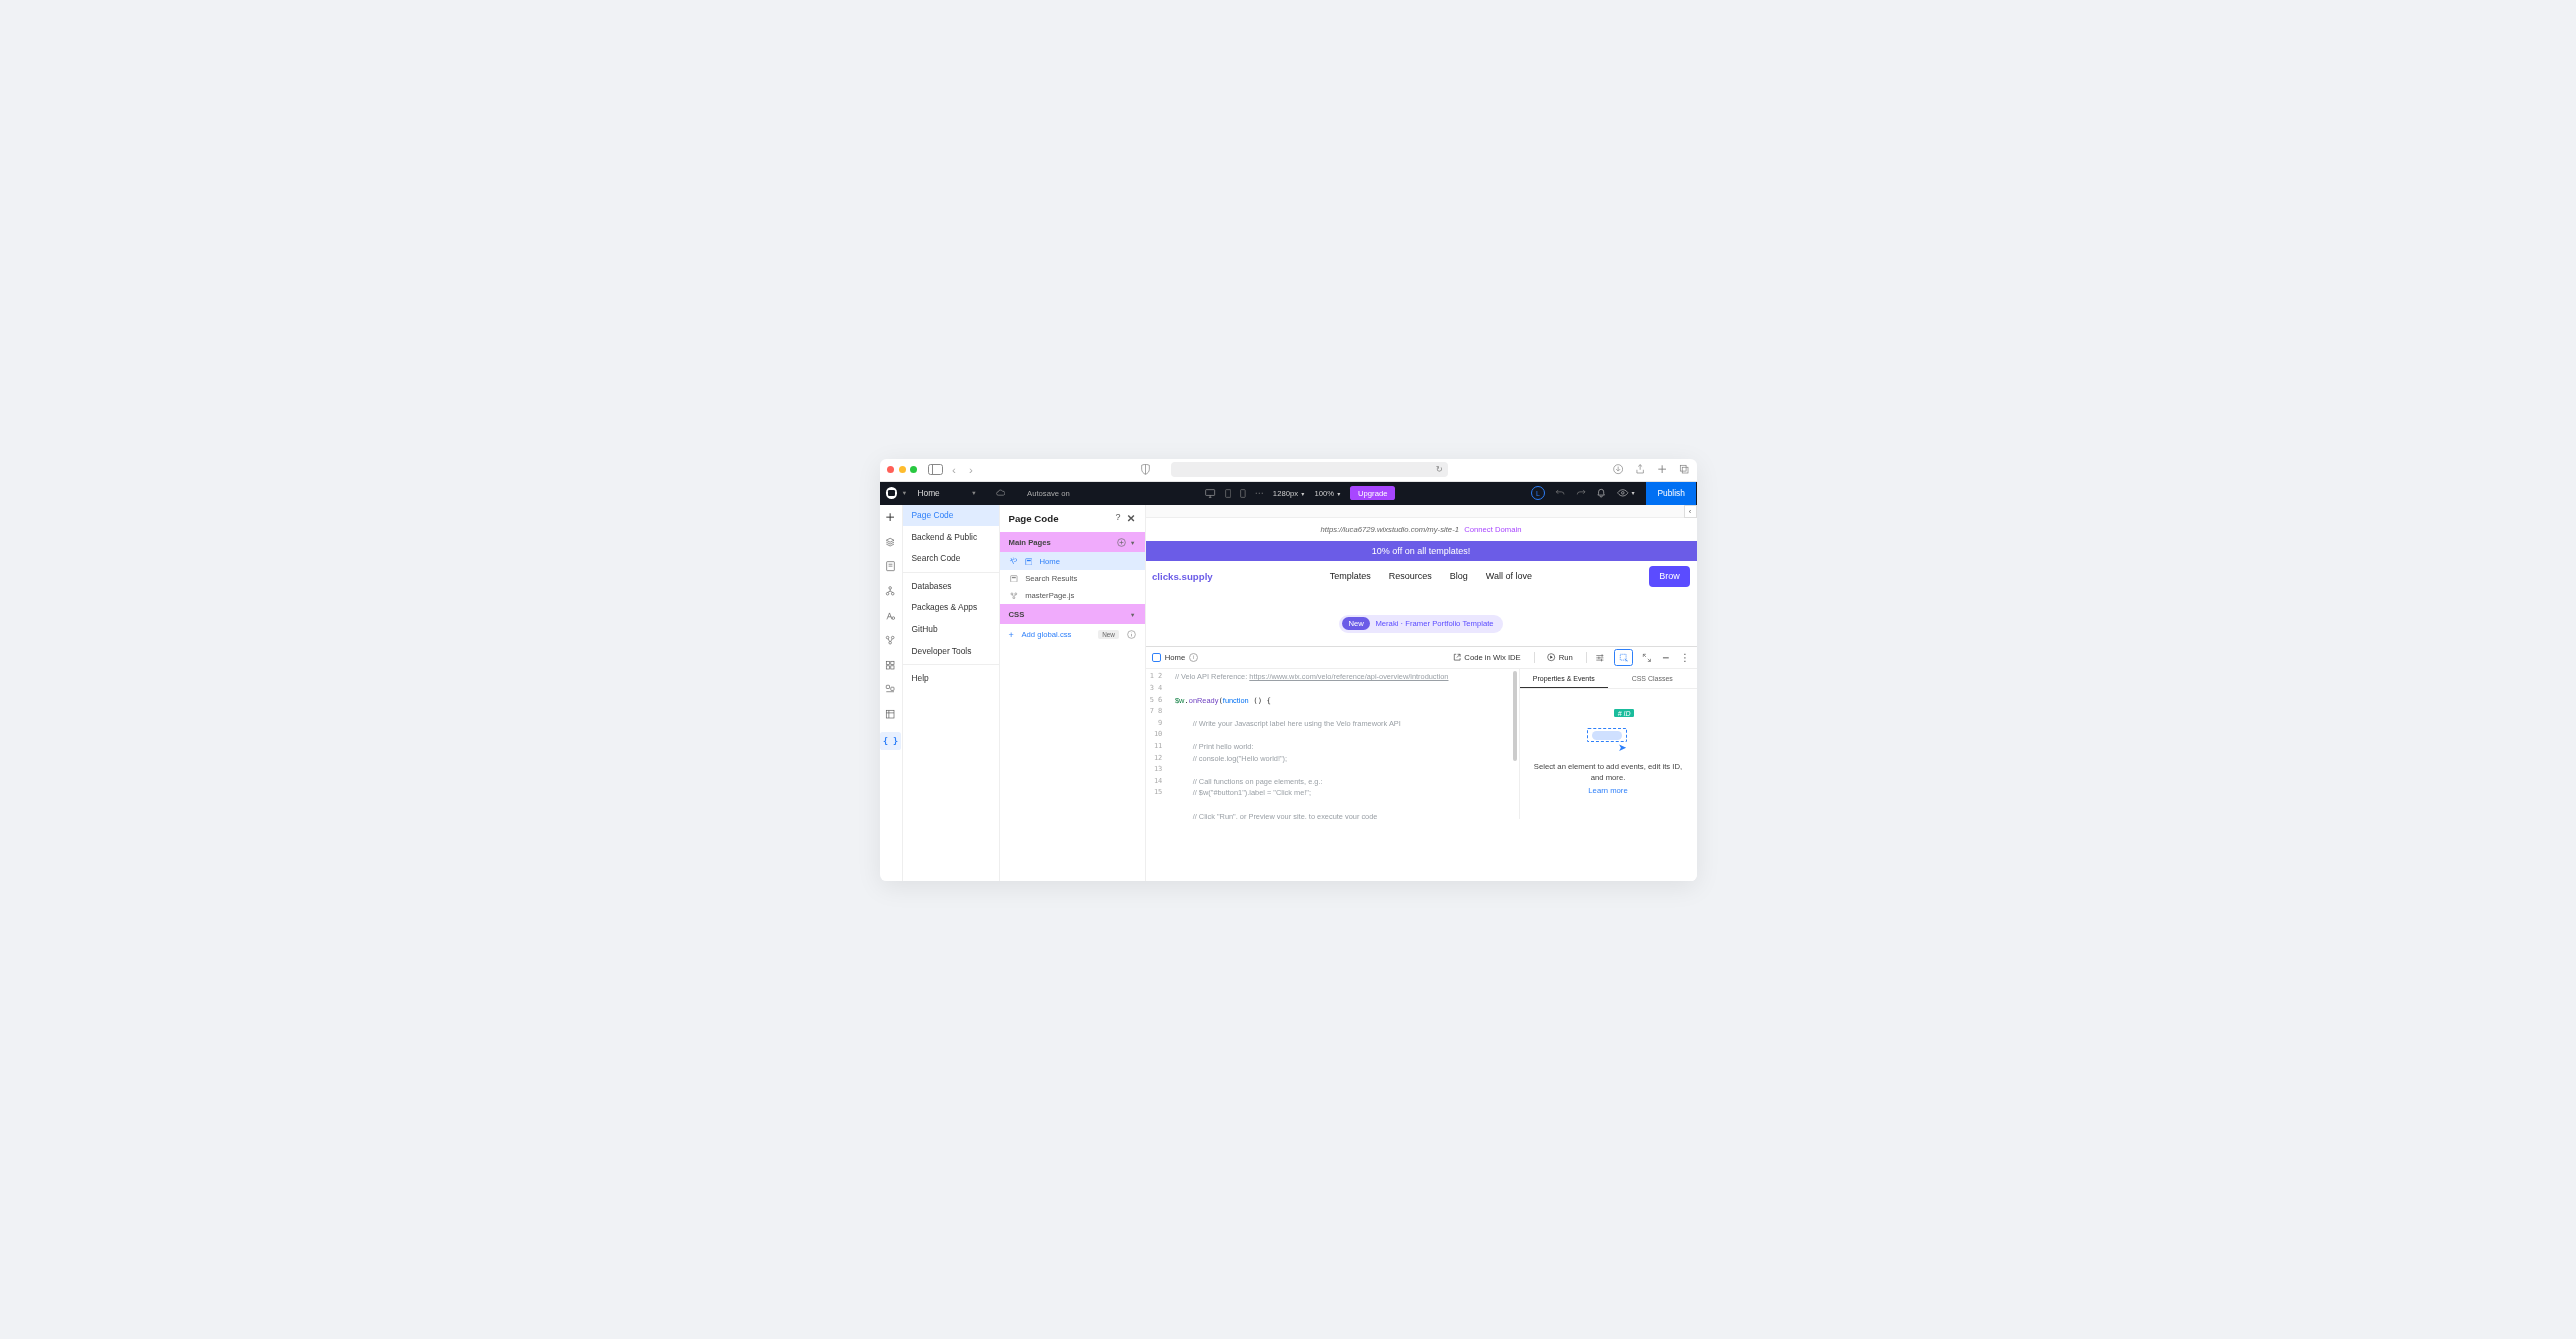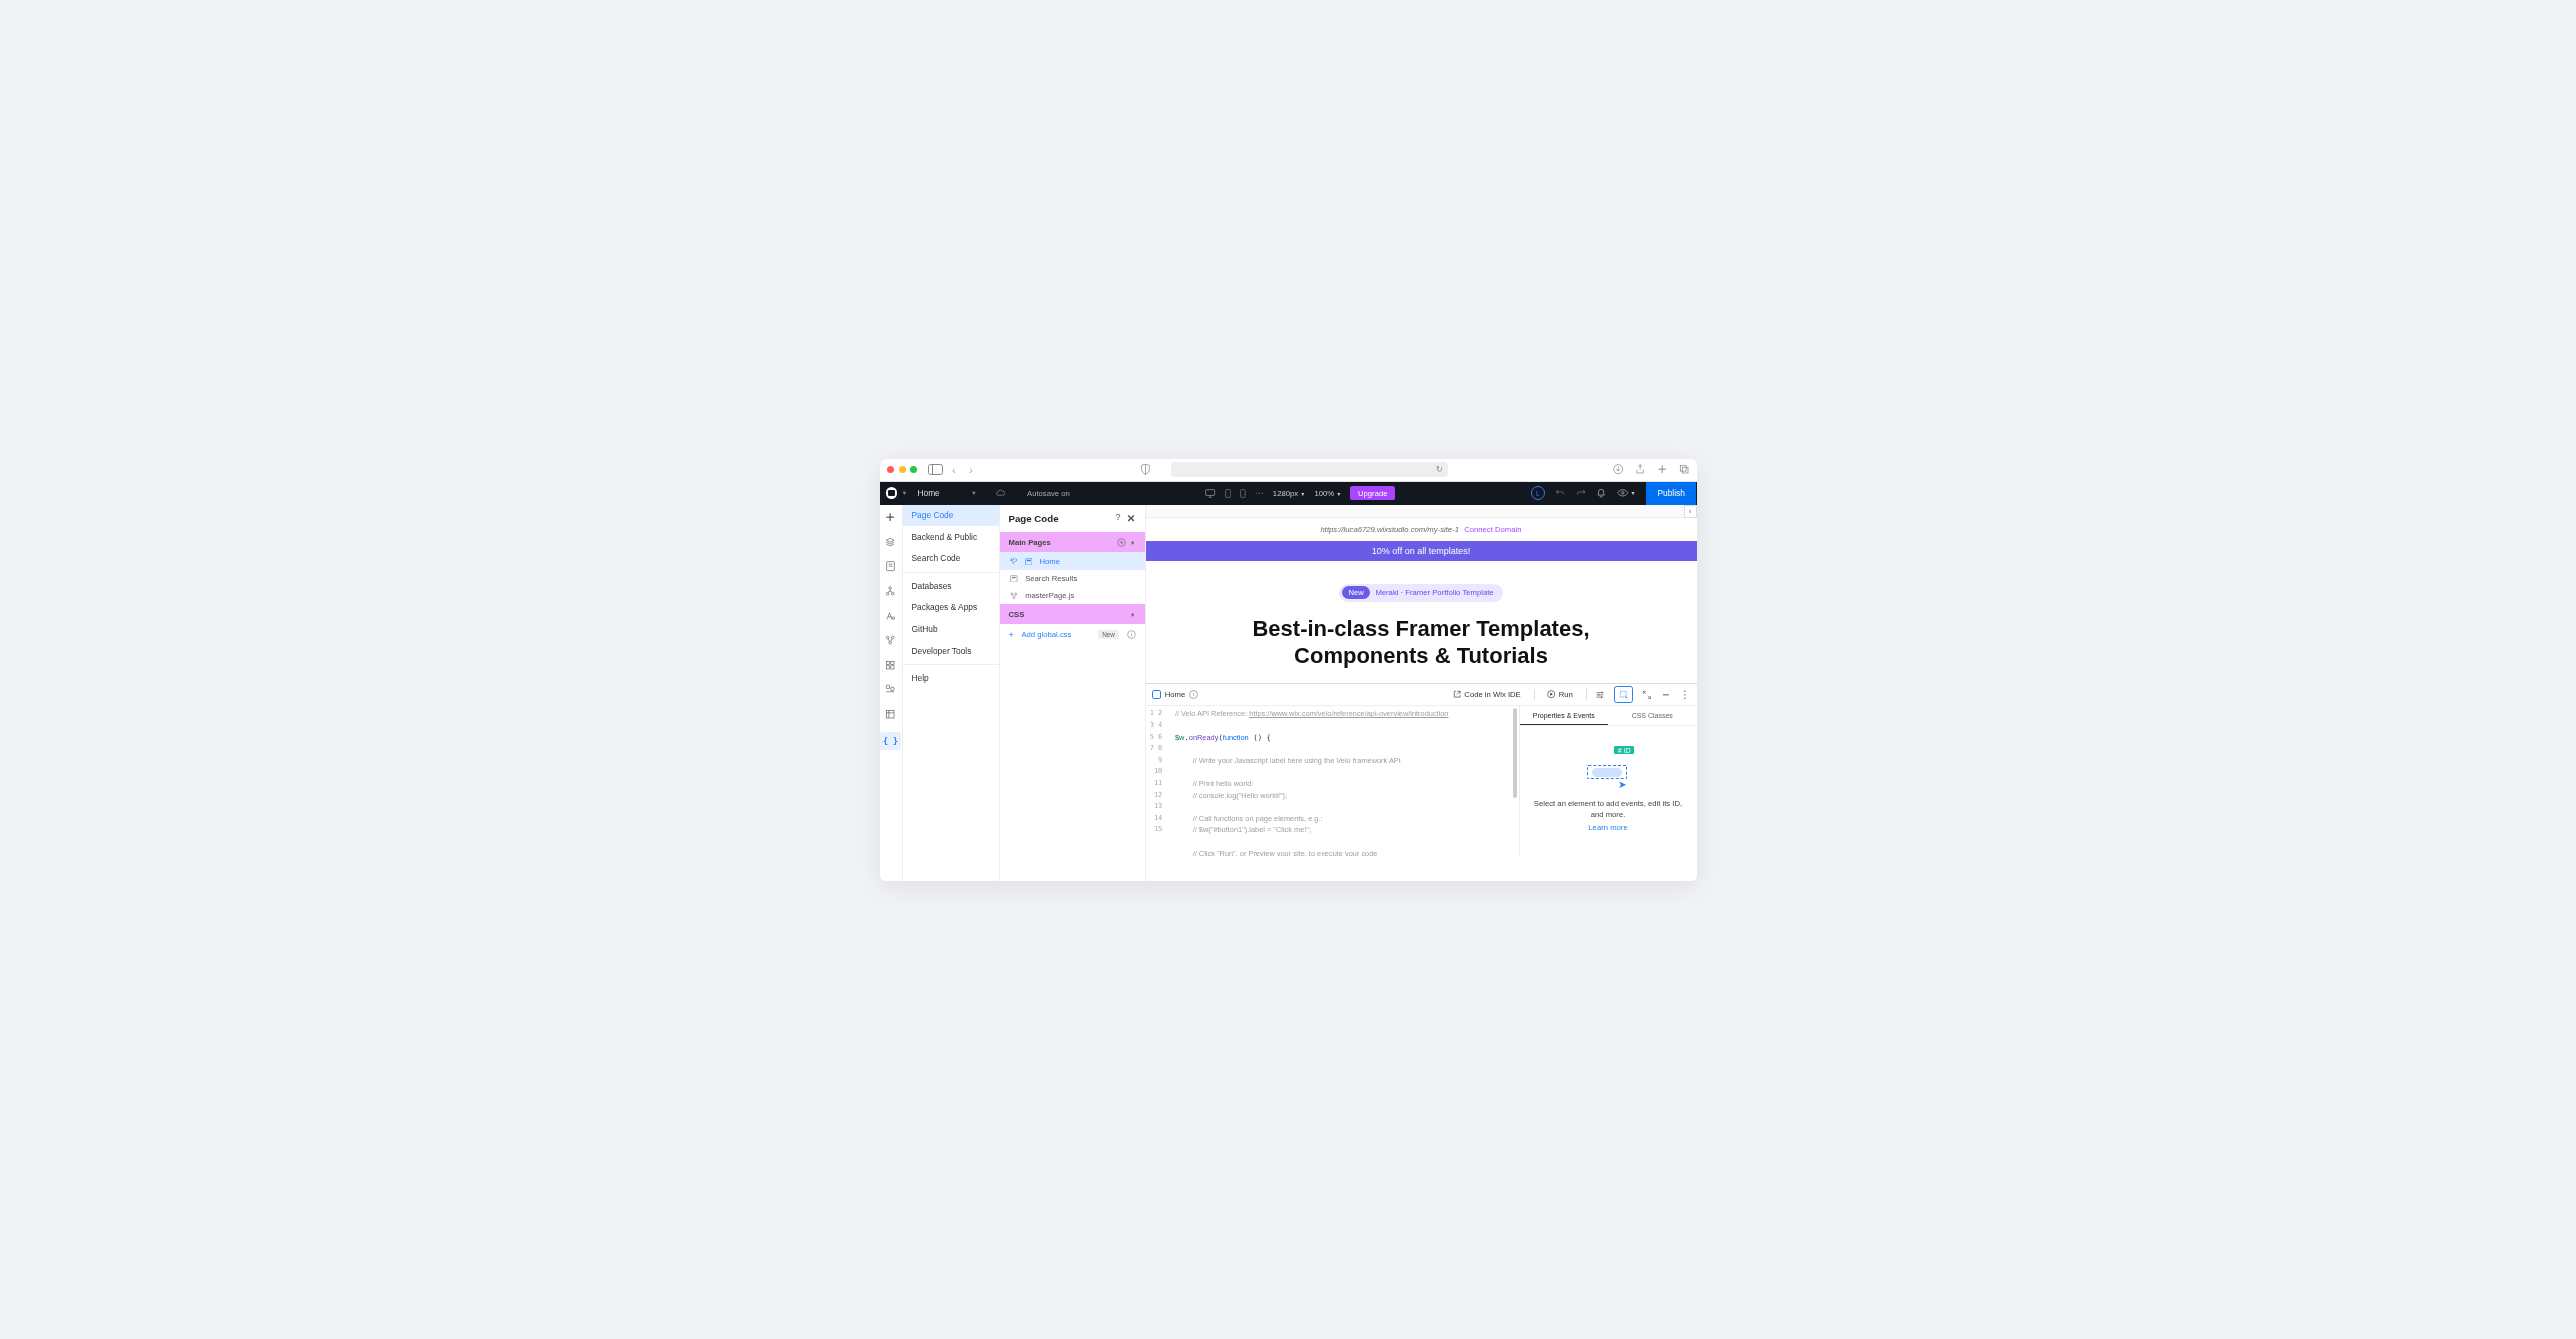--- a/index.html
+++ b/index.html
@@ -353,29 +353,35 @@
 
     <div class="canvas">
       <div class="canvas-top">
         <div class="collapse-btn">‹</div>
       </div>
       <div class="url-row">
         <span class="site-url">https://luca6729.wixstudio.com/my-site-1</span>
         <span class="connect">Connect Domain</span>
       </div>
       <div class="banner">10% off on all templates!</div>
+      <div class="site-nav">
+        <span class="brand">clicks.supply</span>
+        <div class="nav-links">
+          <span>Templates</span>
+          <span>Resources</span>
+          <span>Blog</span>
+          <span>Wall of love</span>
+        </div>
+        <span class="browse-btn">Brow</span>
+      </div>
       <div class="hero">
         <div class="pill">
           <span class="new-tag">New</span>
           <span class="pill-text">Meraki · Framer Portfolio Template</span>
         </div>
-        <h1>
-          <span>Best-in-class Framer Templates,</span><br>
-          <span>Components &amp; Tutorials</span>
-        </h1>
       </div>
 
       <div class="code-panel">
         <div class="code-toolbar">
           <div class="code-tab">
             <span class="ticon"></span>
             <span>Home</span>
             <span class="info-i">i</span>
           </div>
           <div class="code-right">

